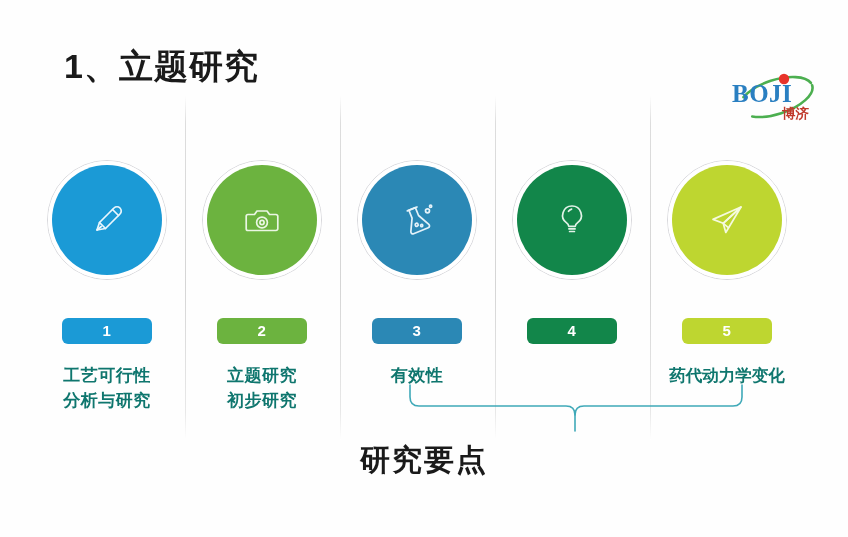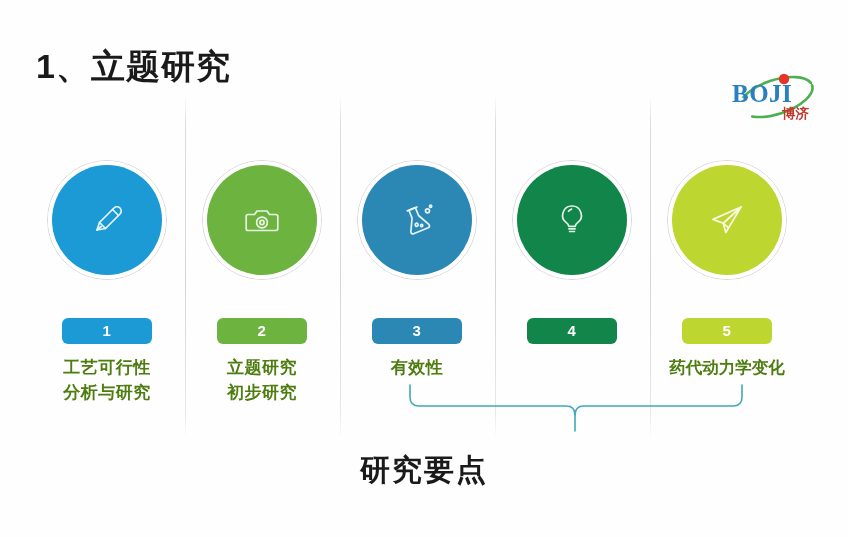--- a/index.html
+++ b/index.html
@@ -17,21 +17,21 @@
 
   .slide {
     position: absolute;
     inset: 0;
     background: #fefefe;
   }
 
   
   .slide-title {
     position: absolute;
-    left: 36px;
+    left: 64px;
     top: 48px;
     font-size: 34px;
     font-weight: bold;
     color: #1a1a1a;
     letter-spacing: 1px;
     line-height: 1.1;
     white-space: nowrap;
   }
 
   
@@ -102,24 +102,24 @@
     color: #ffffff;
     font-size: 15px;
     font-weight: bold;
     line-height: 26px;
     text-align: center;
     letter-spacing: 0.5px;
   }
 
   
   .caption {
-    margin-top: 12px;
+    margin-top: 20px;
     font-size: 17px;
     font-weight: bold;
-    color: #4d7c0f;
+    color: #0f766e;
     line-height: 1.45;
     letter-spacing: 0.5px;
     white-space: pre-line;
   }
   .col-4 .caption { font-size: 16.5px; letter-spacing: 0; }
 
   
   .brace {
     position: absolute;
     left: 408px;
@@ -132,21 +132,20 @@
   .footer-label {
     position: absolute;
     left: 0;
     right: 0;
     top: 440px;
     text-align: center;
     font-size: 30px;
     font-weight: bold;
     color: #1a1a1a;
     letter-spacing: 2px;
-    margin-top: 10px;
   }
 </style>
 </head>
 <body>
 
 <div class="slide" style="background: rgb(254, 254, 254);">
 
   <div class="slide-title">1、立题研究</div>
 
   <div class="logo">

